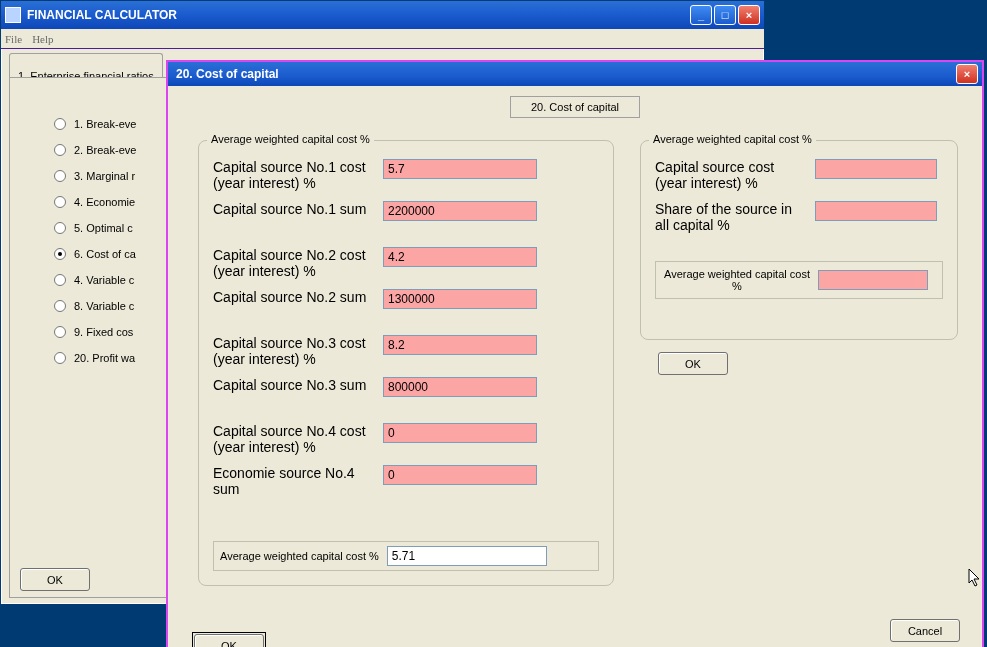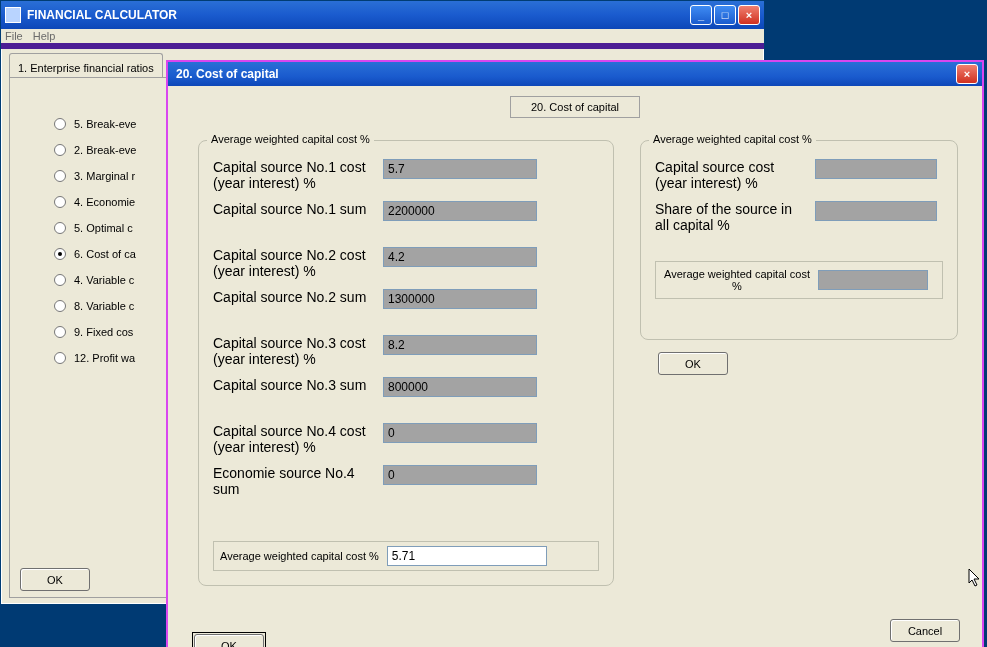--- a/index.html
+++ b/index.html
@@ -40,33 +40,34 @@
     width:22px; height:20px; border:1px solid #fff;
     border-radius:3px; display:flex; align-items:center; justify-content:center;
     font-size:11px; font-weight:bold; color:#fff;
   }
   .winbtn.min, .winbtn.max { background: linear-gradient(#3f8cf3,#1a5bce); }
   .winbtn.close { background: linear-gradient(#f08070,#d03020); }
 
   .menu-bar {
     height:20px; display:flex; align-items:center;
     padding:0 4px; gap:10px; background:#ece9d8;
-    border-bottom:6px solid #4c1d95;
+    border-bottom:1px solid #4c1d95;
     color:#6a6a6a;
+    font-family:Liberation Serif, serif;
   }
 
   .main-body {
     position:absolute; left:8px; top:52px; right:8px; bottom:8px;
     background:#ece9d8;
   }
   .tab-strip {
     height:24px;
   }
   .tab {
-    display:inline-block; padding:8px 8px;
+    display:inline-block; padding:16px 8px;
     background:#ece9d8; border:1px solid #a0a0a0;
     border-bottom:none;
     border-radius:3px 3px 0 0;
     font-size:11px;
   }
   .tab-panel {
     border:1px solid #a0a0a0;
     height: calc(100% - 22px);
     background:#ece9d8;
     padding:20px;
@@ -146,21 +147,21 @@
     display:flex; align-items:flex-start;
     margin-bottom:10px;
   }
   .form-row .lbl {
     width:170px; font-size:14px;
     padding-right:10px;
   }
   .txtbox {
     width:154px; height:20px;
     border:1px solid #7f9db9;
-    background:#a3a3a3;
+    background:#fca5a5;
     padding:1px 4px; font-size:12px;
     font-family: Tahoma, Arial, sans-serif;
   }
   .gap { height:16px; }
 
   .result-box {
     border:1px solid #c0c0b0;
     display:flex; align-items:center;
     padding:4px 6px;
     position:absolute; left:14px; right:14px; bottom:14px;
@@ -223,21 +224,21 @@
     <span>Help</span>
   </div>
   <div class="main-body">
     <div class="tab-strip">
       <span class="tab">1. Enterprise financial ratios</span>
     </div>
     <div class="tab-panel">
       <div class="radios" id="radio-list">
           <div class="radio-item">
             <span class="radio-dot"></span>
-            <span>5. Break-eve</span>
+            <span>1. Break-eve</span>
           </div>
           <div class="radio-item">
             <span class="radio-dot"></span>
             <span>2. Break-eve</span>
           </div>
           <div class="radio-item">
             <span class="radio-dot"></span>
             <span>3. Marginal r</span>
           </div>
           <div class="radio-item">
@@ -259,21 +260,21 @@
           <div class="radio-item">
             <span class="radio-dot"></span>
             <span>8. Variable c</span>
           </div>
           <div class="radio-item">
             <span class="radio-dot"></span>
             <span>9. Fixed cos</span>
           </div>
           <div class="radio-item">
             <span class="radio-dot"></span>
-            <span>12. Profit wa</span>
+            <span>20. Profit wa</span>
           </div>
         </div>
       <span class="main-ok-btn"><span class="btn">OK</span></span>
     </div>
   </div>
 </div>
 
 <div class="dialog">
   <div class="dialog-titlebar">
     <span>20. Cost of capital</span>

